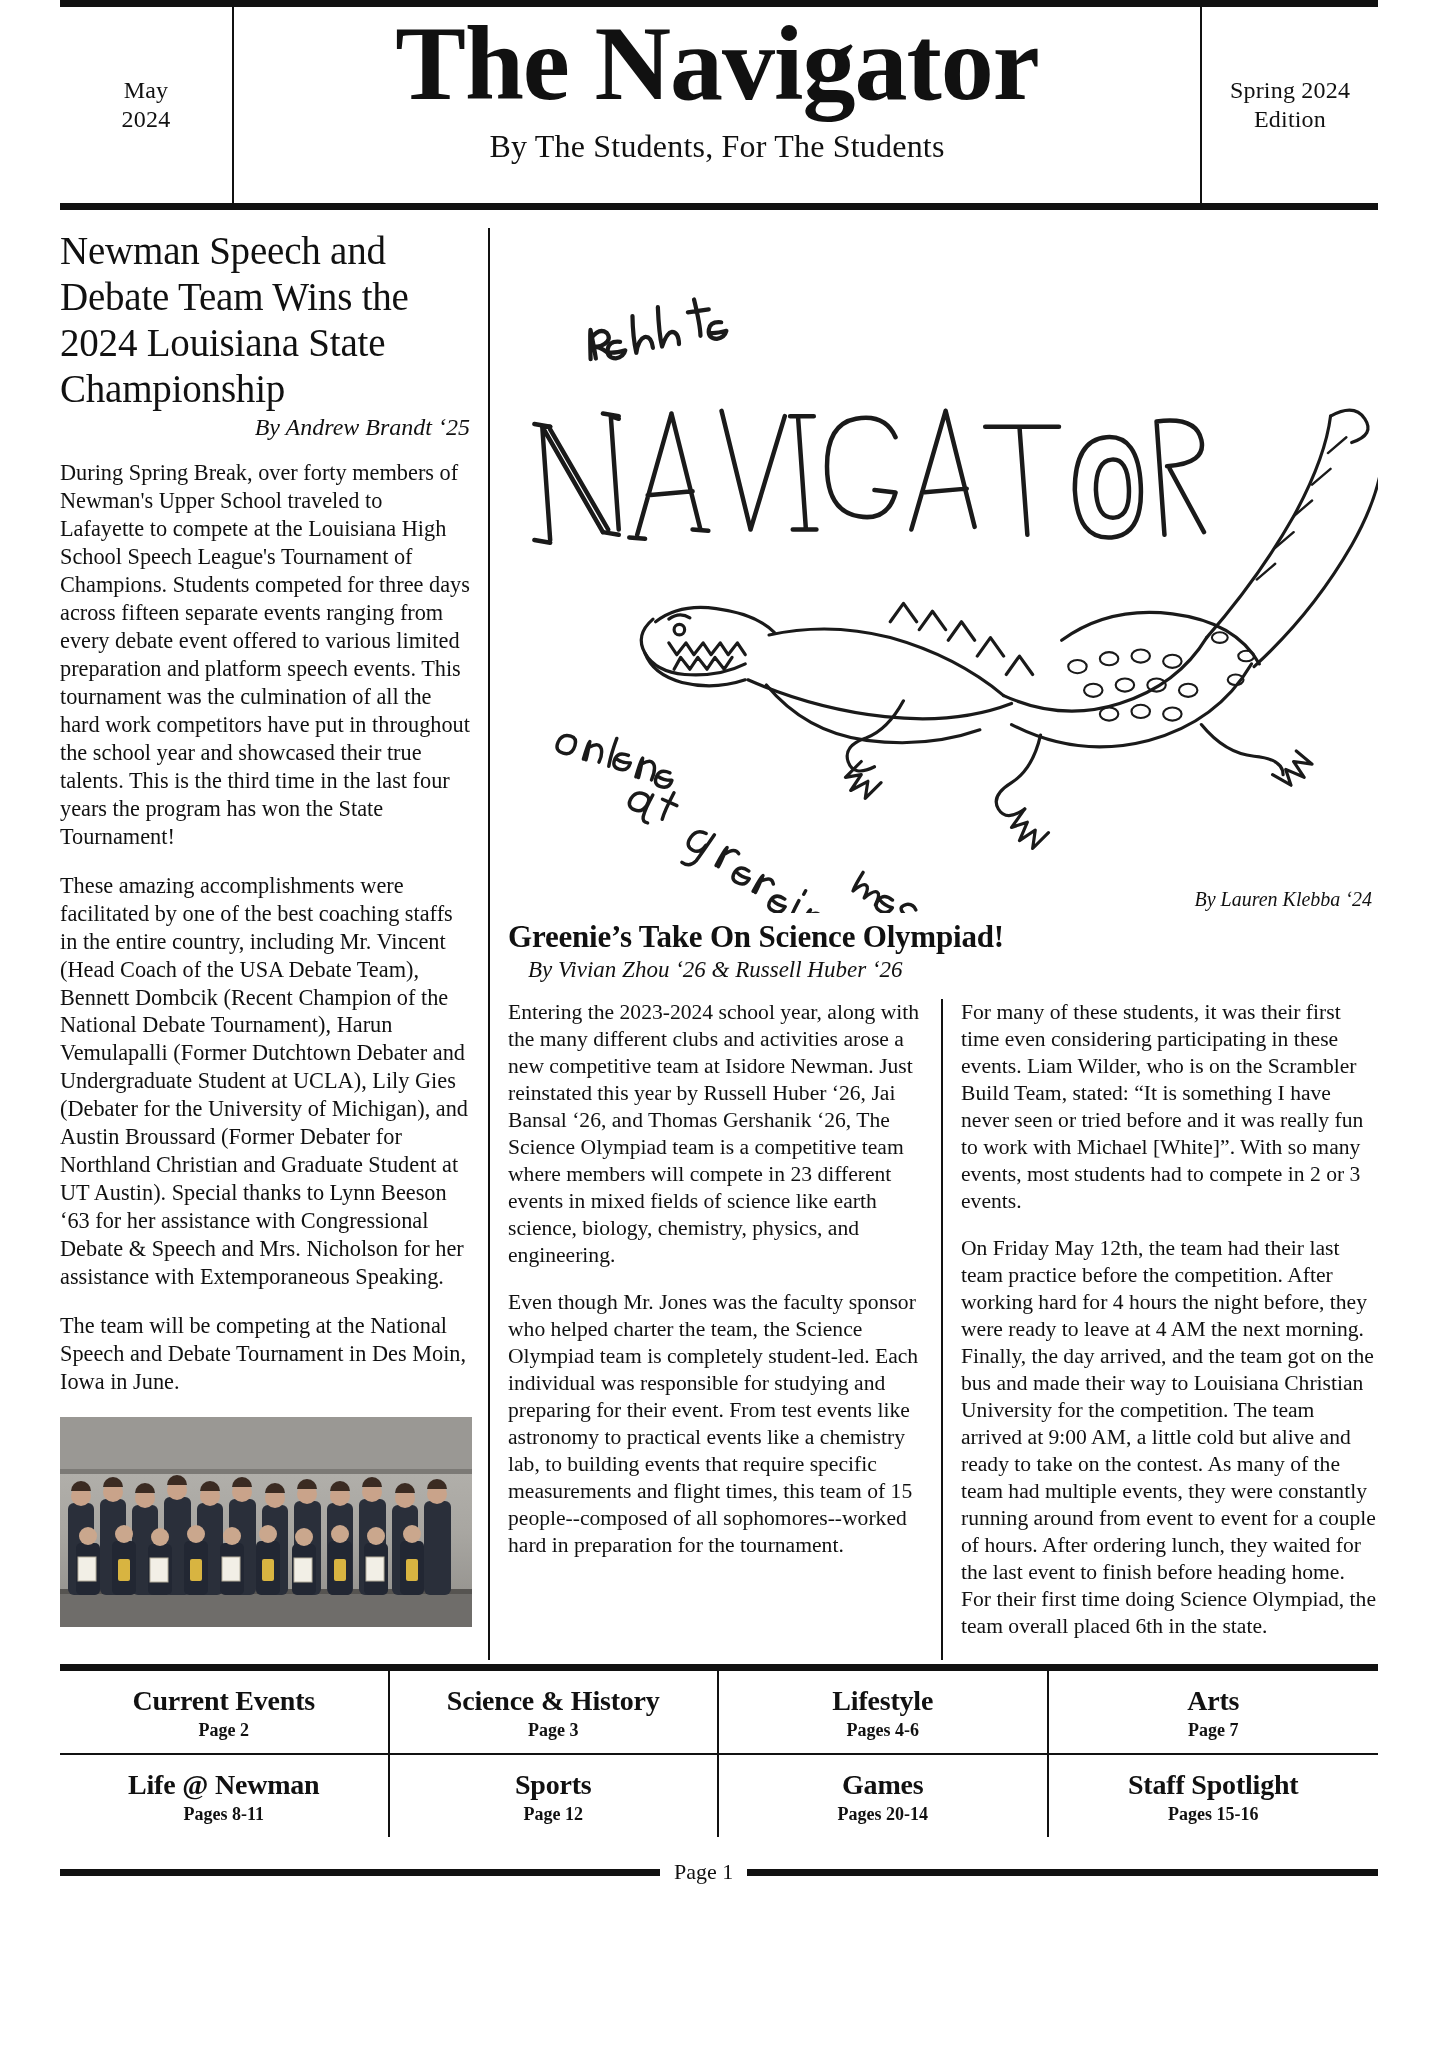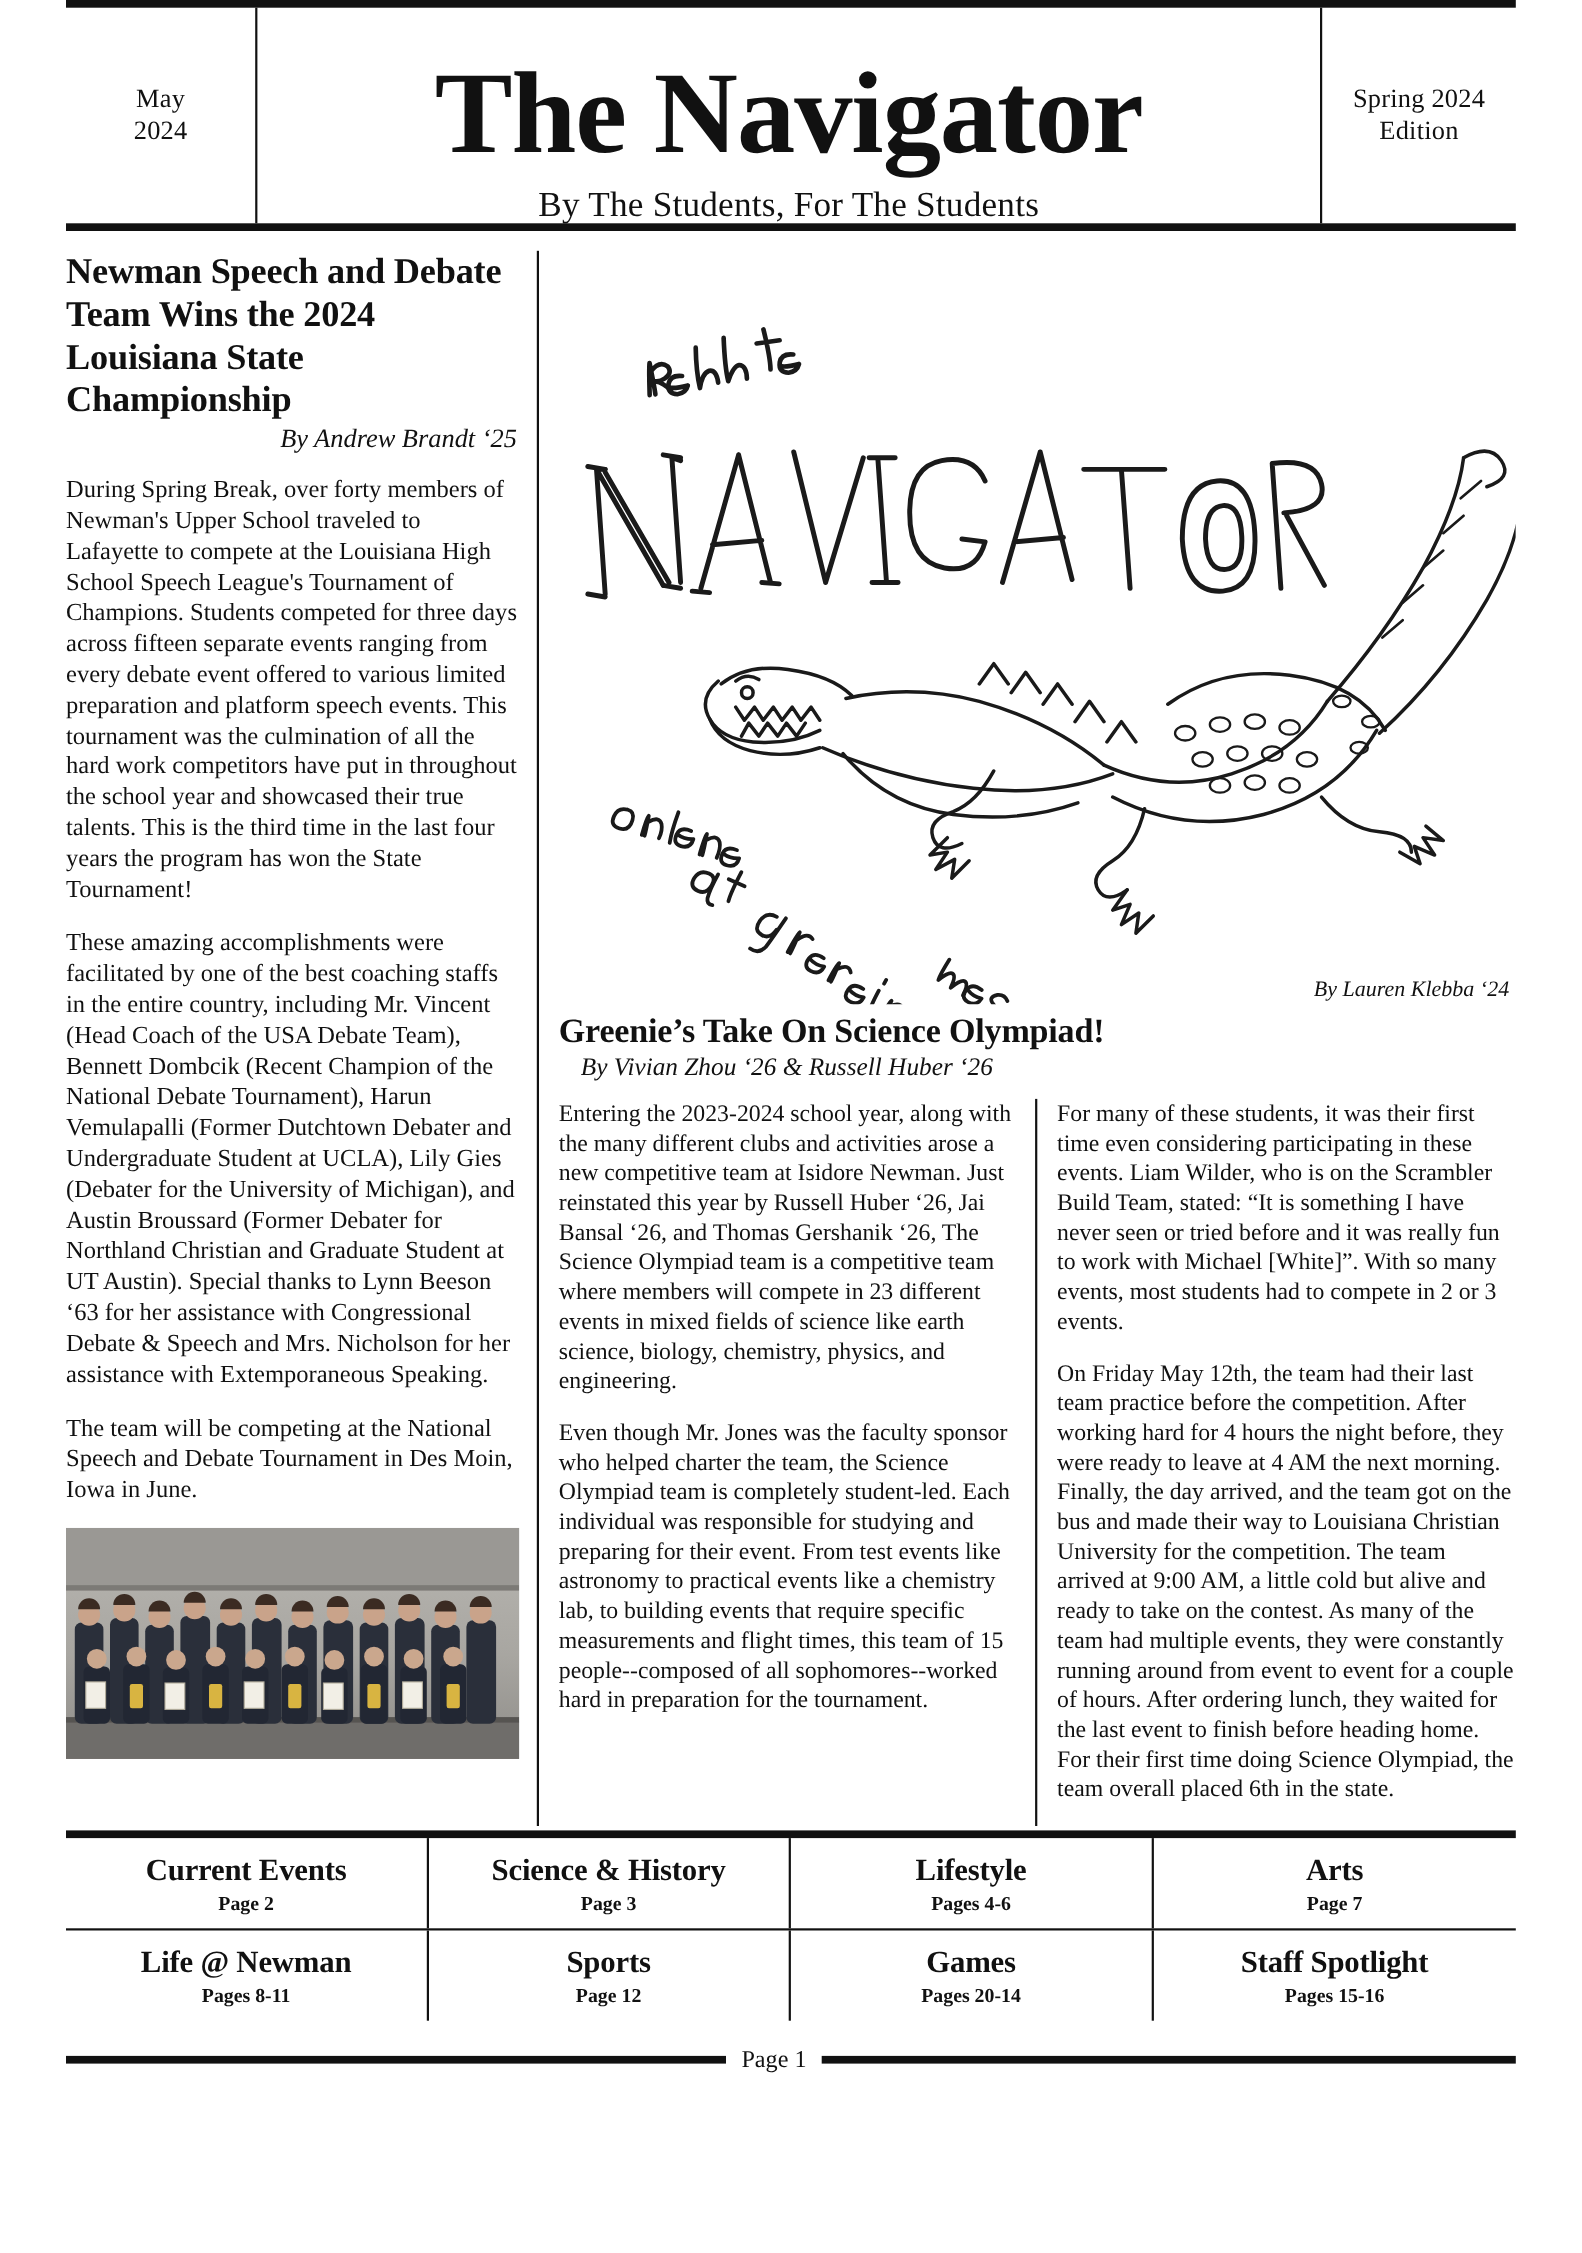--- a/index.html
+++ b/index.html
@@ -45,23 +45,22 @@
     line-height: 1.22;
     letter-spacing: 0.2px;
   }
   .mast-left { border-right: 2px solid #111; }
   .mast-right { border-left: 2px solid #111; width: 176px; }
   .mast-center {
     flex: 1;
     display: flex;
     flex-direction: column;
     align-items: center;
-    justify-content: flex-end;
+    justify-content: flex-start;
     padding-top: 4px;
-    margin-top: 32px;
   }
   .mast-title {
     font-size: 106px;
     font-weight: 700;
     line-height: 1.0;
     letter-spacing: -1px;
     white-space: nowrap;
   }
   .mast-tag {
     font-size: 32px;
@@ -85,22 +84,22 @@
   }
   .col-right {
     flex: 1;
     padding-left: 18px;
     box-sizing: border-box;
     display: flex;
     flex-direction: column;
   }
 
   .headline {
-    font-size: 33px;
-    font-weight: 700;
+    font-size: 39px;
+    font-weight: 400;
     line-height: 1.18;
     margin: 0 0 2px 0;
     letter-spacing: -0.2px;
   }
   .byline {
     font-style: italic;
     font-size: 24px;
     margin: 0 0 18px 0;
     text-align: right;
   }

